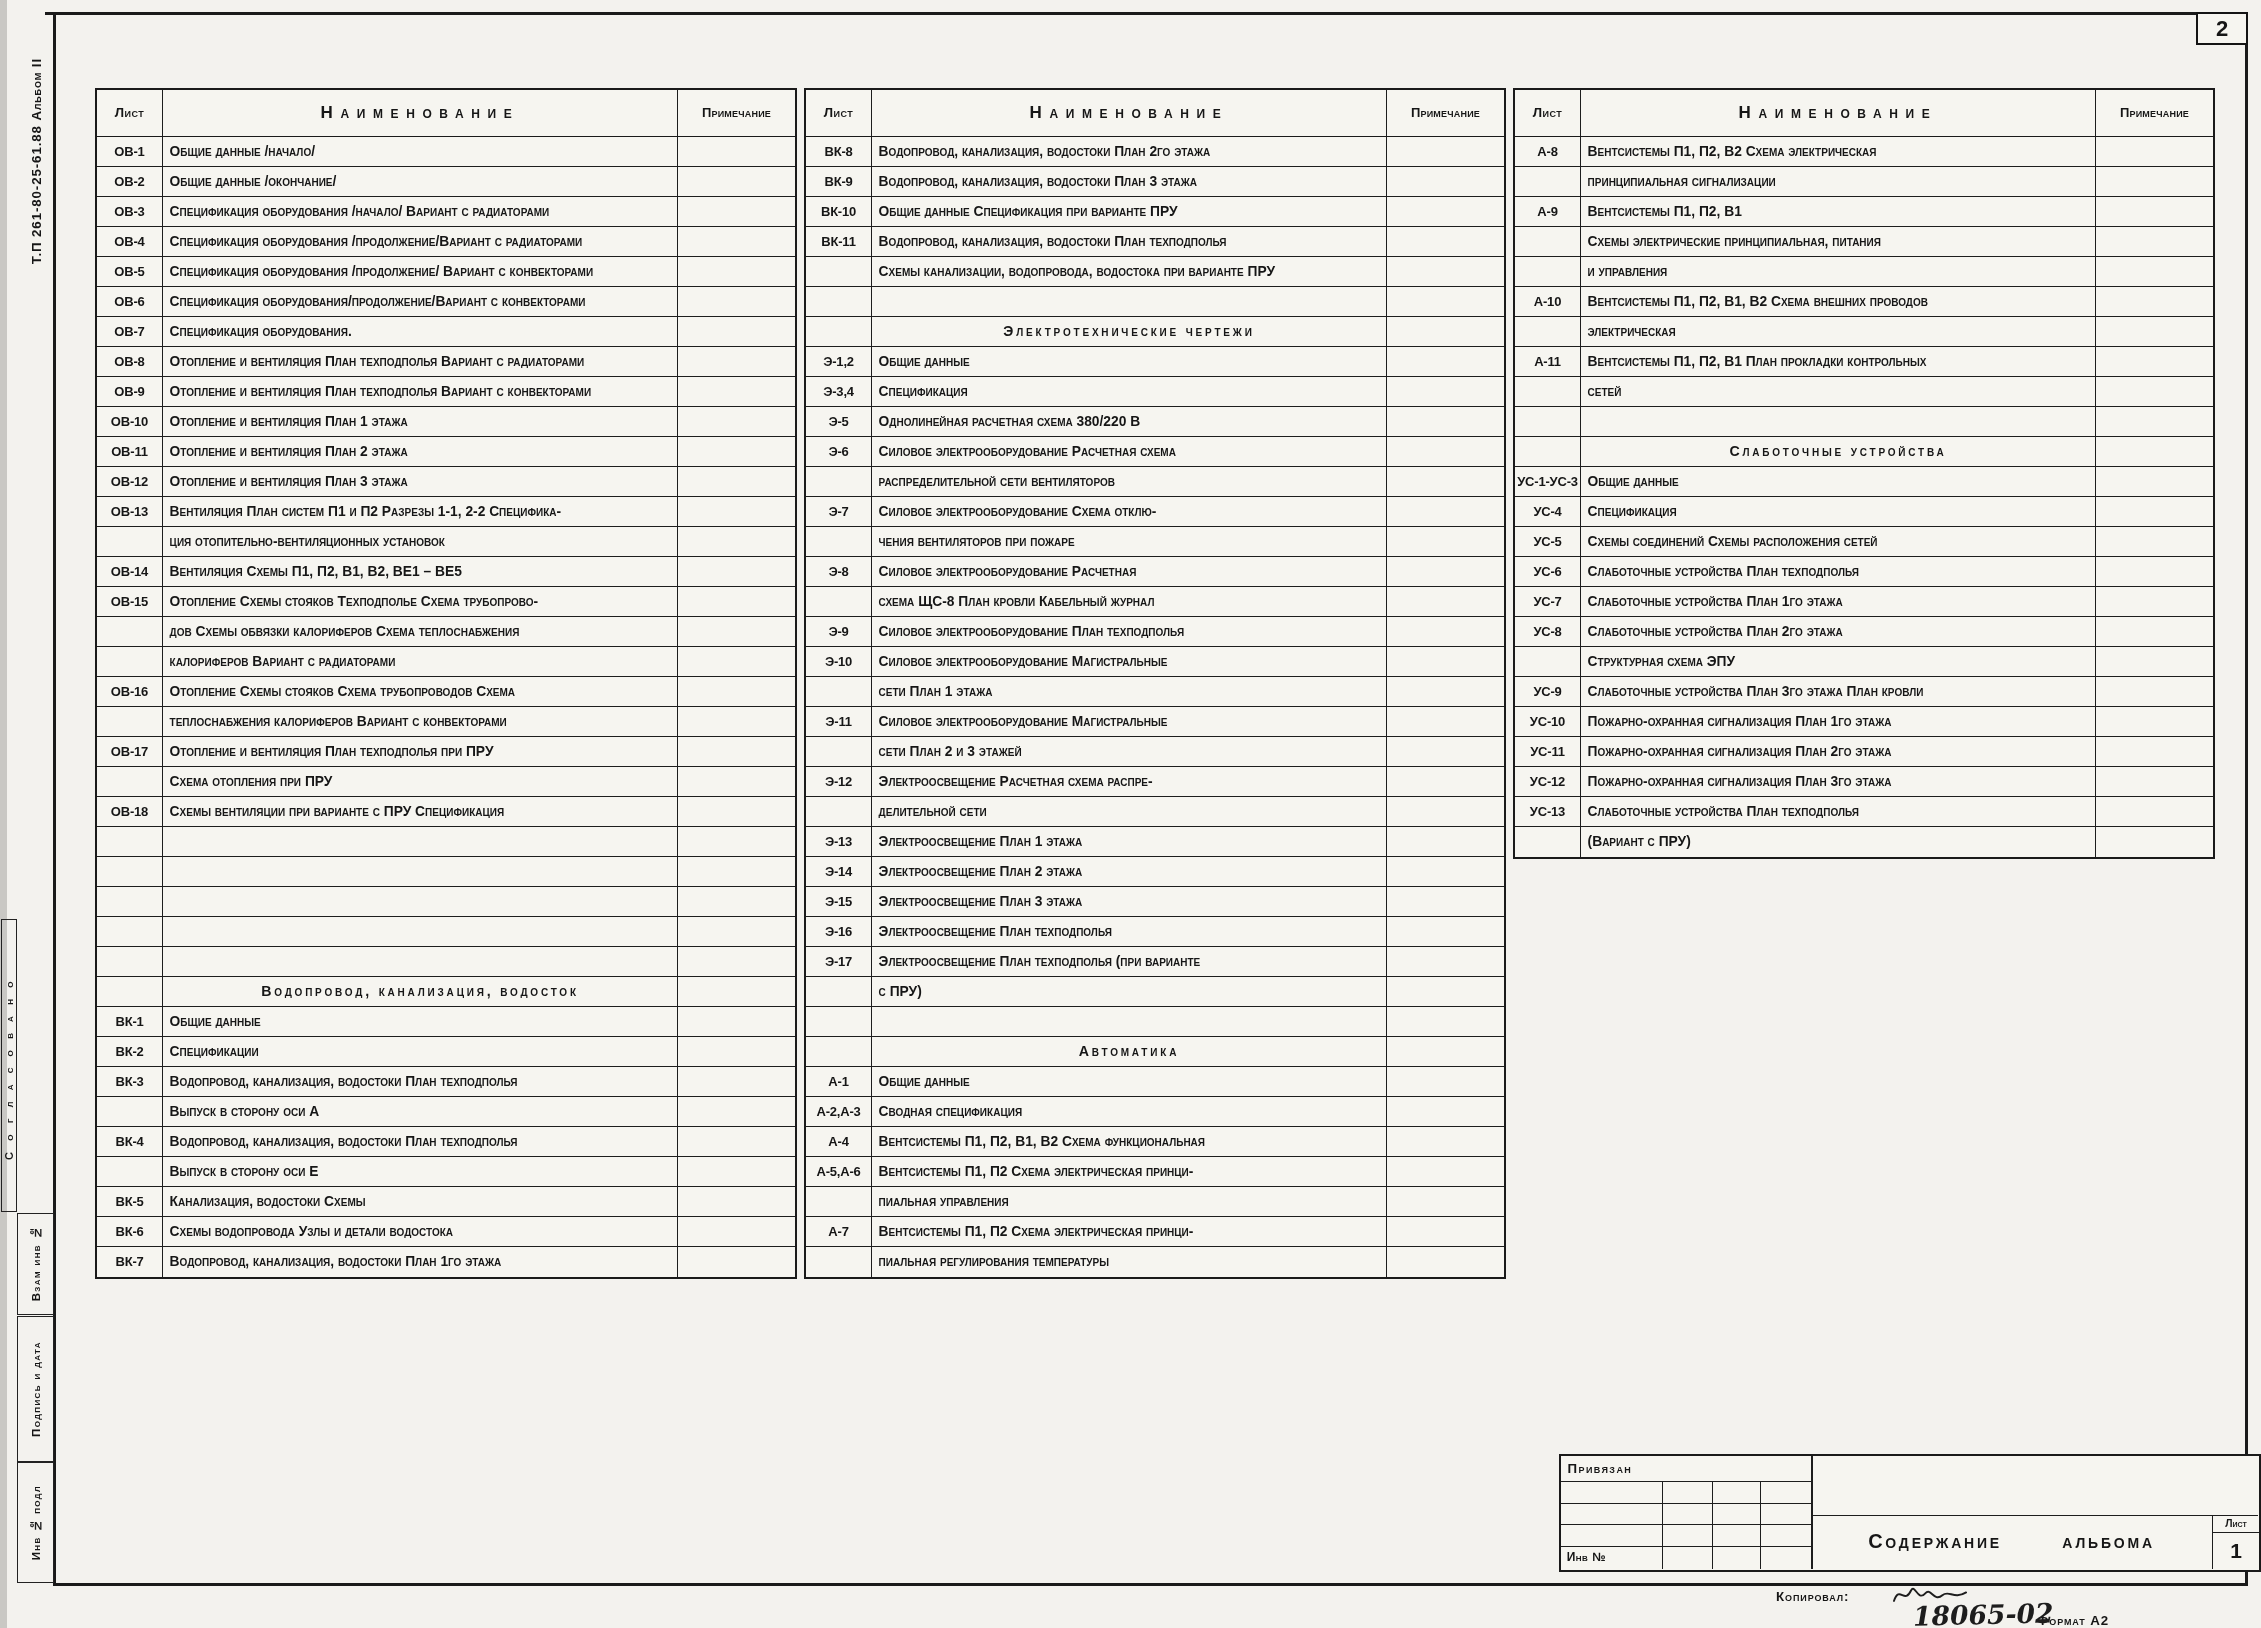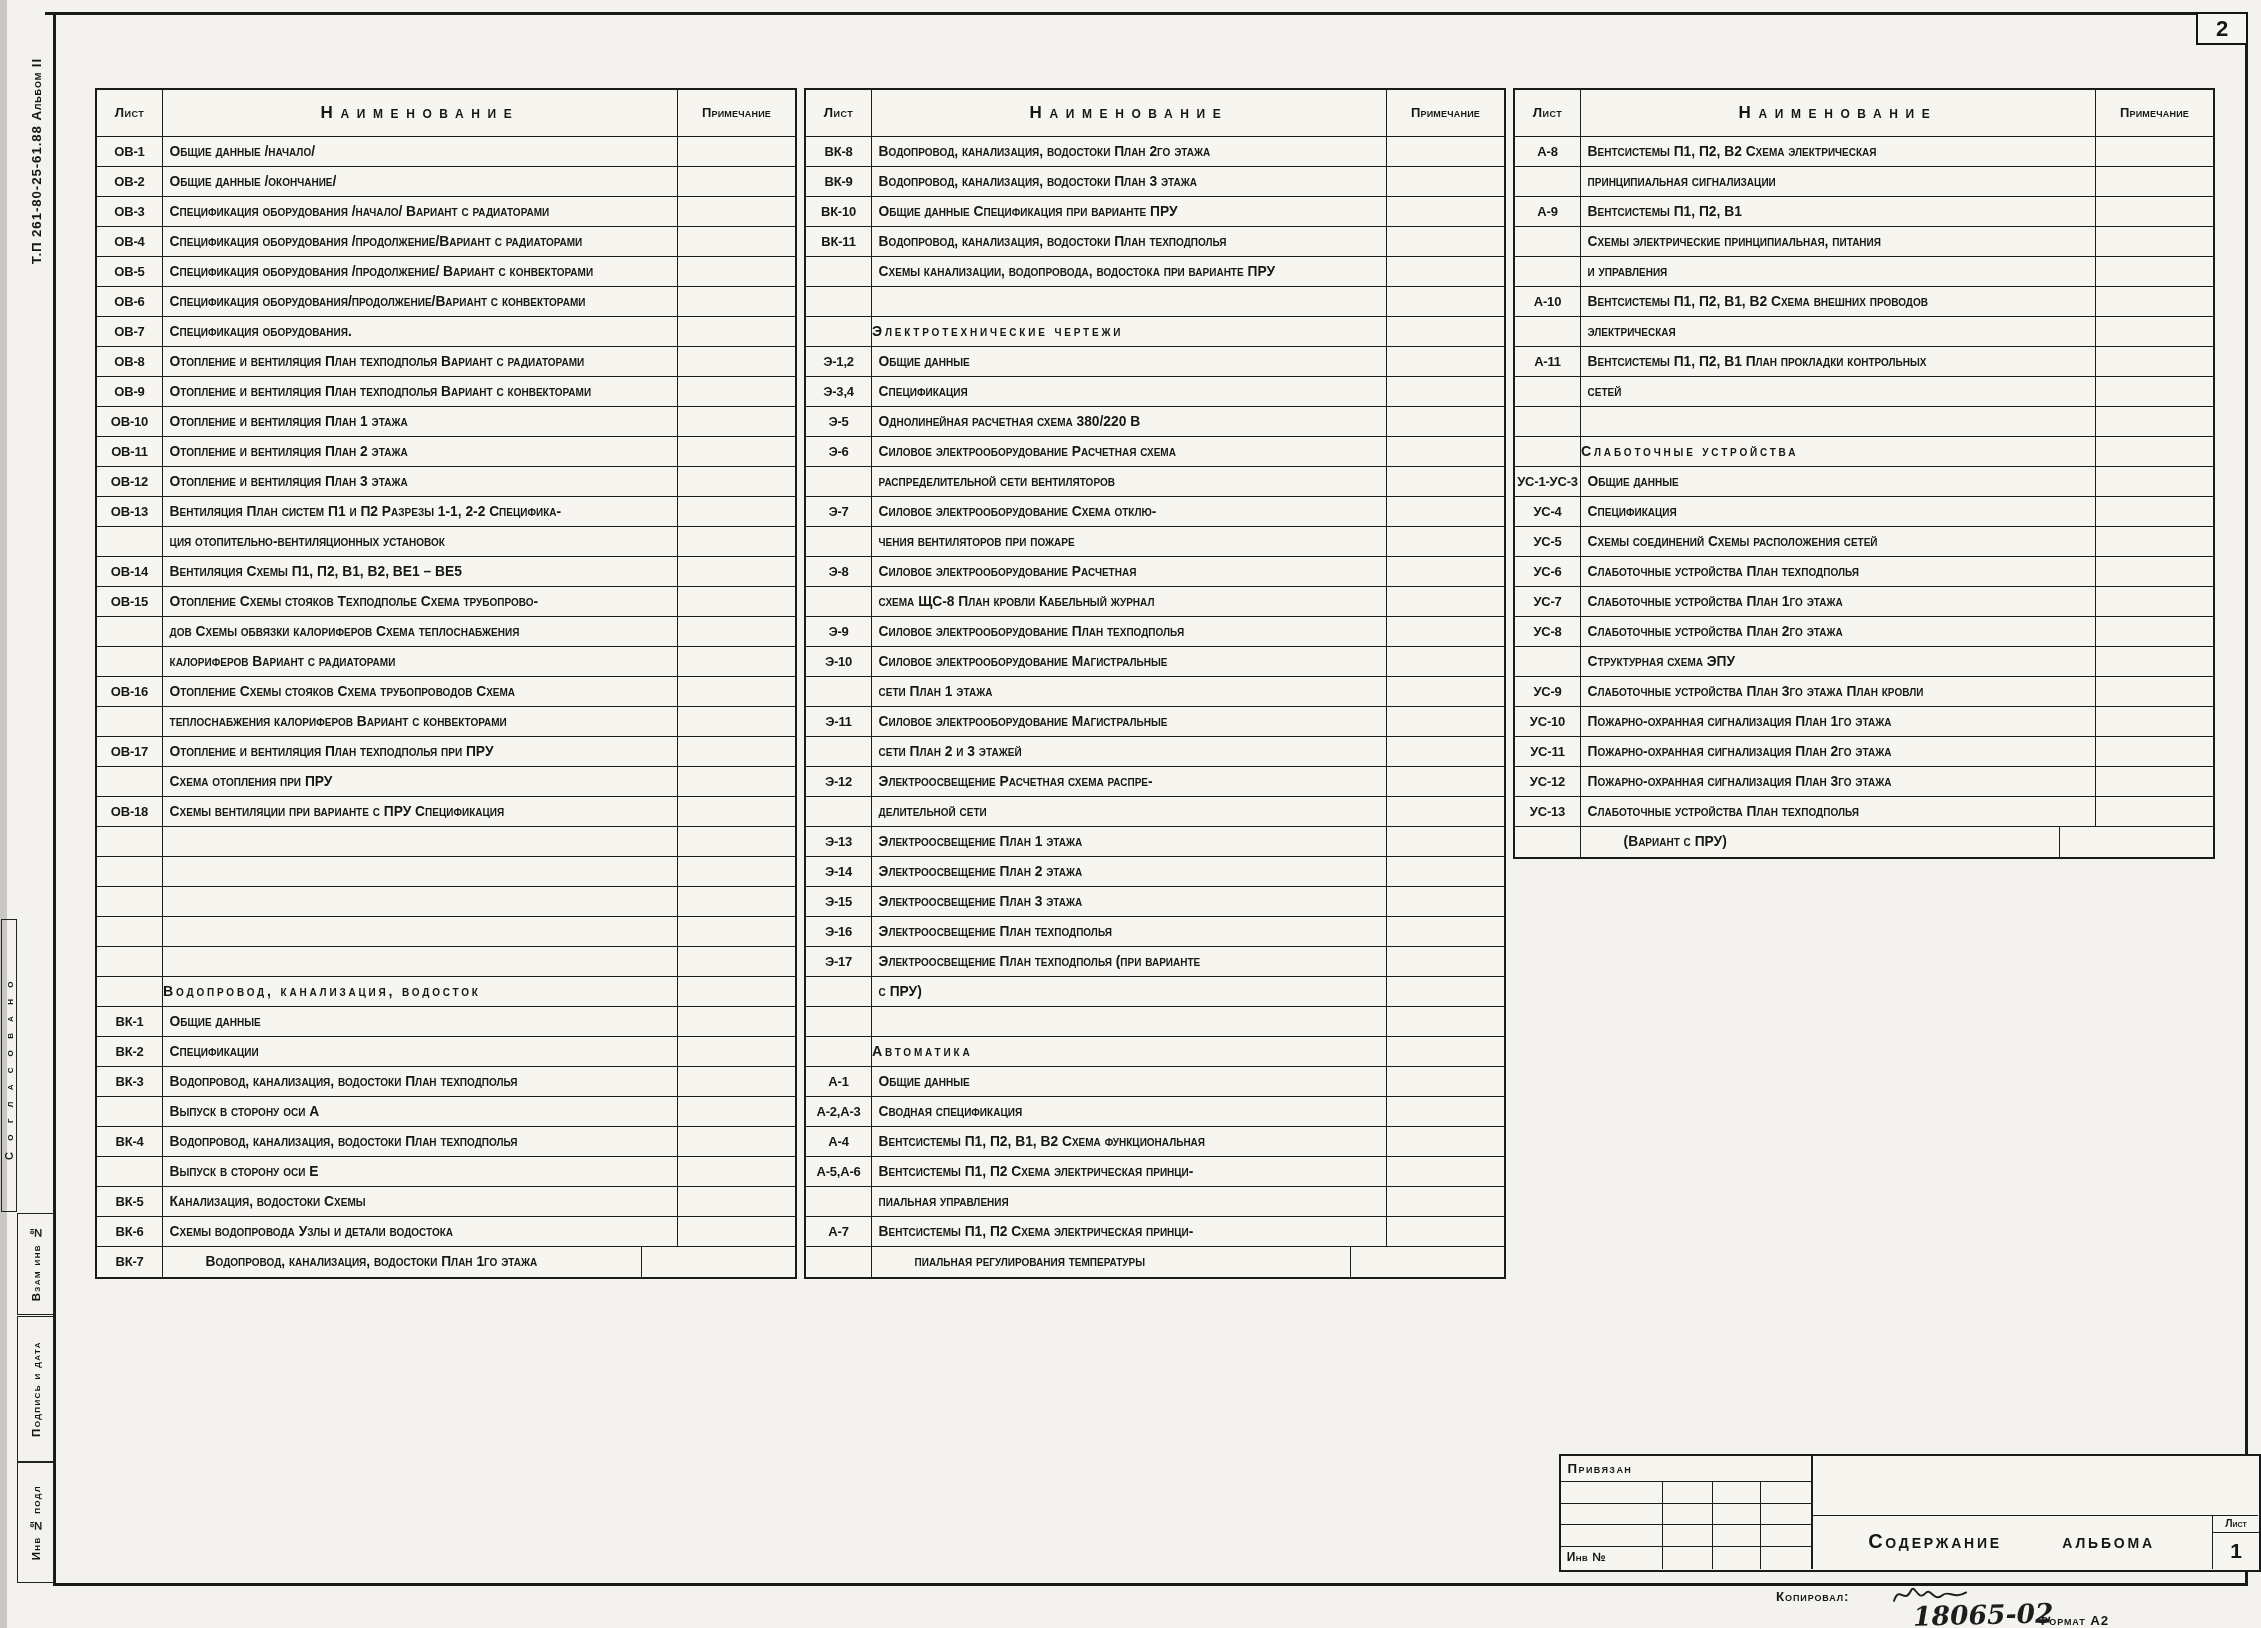--- a/index.html
+++ b/index.html
@@ -63,22 +63,22 @@
              font-size:13px; line-height:29px; font-weight:bold; letter-spacing:-0.2px;
              overflow:hidden; white-space:nowrap; }
   .c-name  { flex:1; border-right:1.4px solid #1d1d1d; padding-left:6.6px;
              font-size:13.8px; line-height:29px; font-weight:bold;
              overflow:hidden; white-space:nowrap; }
   .c-note  { width:117px; font-size:13px; line-height:29px; }
   .thead .c-sheet { font-size:13.3px; line-height:45px; letter-spacing:0.5px; }
   .thead .c-name  { font-size:17px; line-height:45px; letter-spacing:7.6px; text-align:center; padding-left:0; }
   .thead .c-note  { font-size:13px; line-height:45px; letter-spacing:0.2px; }
   .trow { display:flex; height:30px; border-bottom:1.4px solid #1d1d1d; }
-  .rows .trow:last-child { border-bottom:none;gap:36px; }
-  .trow.section .c-name { padding-left:0; letter-spacing:2.8px; font-size:14.2px; }
+  .rows .trow:last-child { border-bottom:none; }
+  .trow.section .c-name { text-align:center; padding-left:0; letter-spacing:2.8px; font-size:14.2px; }
 
   
   .tb {
     position:absolute; left:1513px; top:1454px; width:702px; height:118px;
     border:2.4px solid #1a1a1a; background:#f6f5f0;margin-left:46px;
   }
   .tb .line { position:absolute; background:#1d1d1d; }
   .tb-attach-border { left:250px; top:0; width:1.9px; height:113px; }
   .attach-h1 { left:0; top:25px;  width:250px; height:1.4px; }
   .attach-h2 { left:0; top:47px;  width:250px; height:1.4px; }

